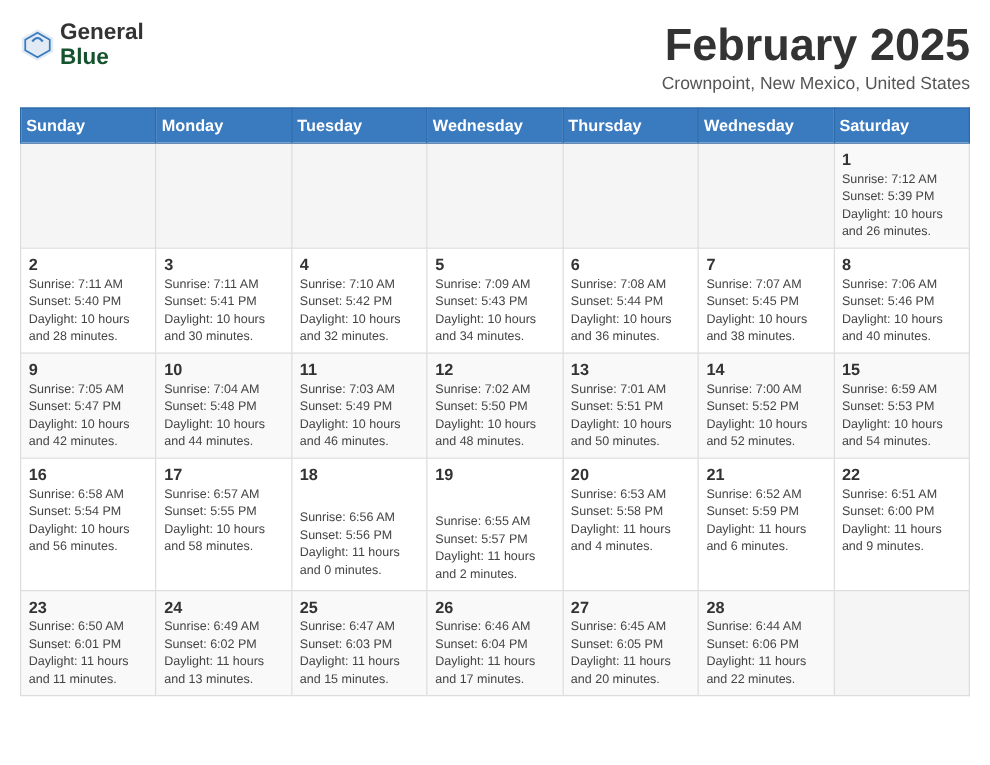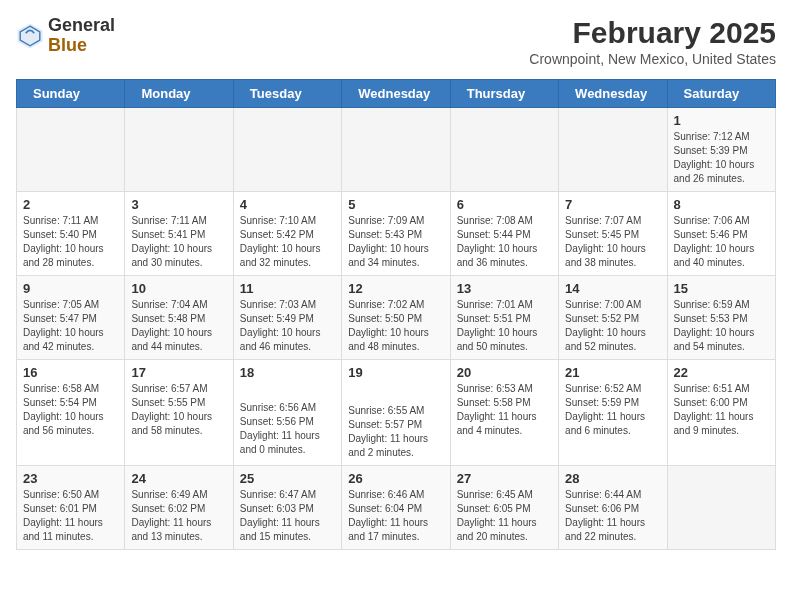--- a/index.html
+++ b/index.html
@@ -20,50 +20,50 @@
       display: flex;
       align-items: center;
       gap: 4px;
     }
     .logo-text {
       font-size: 18px;
       font-weight: bold;
       line-height: 1.1;
     }
     .logo-general { color: #333; margin-top: 24px; }
-    .logo-blue { color: #a16207; margin-top: 14px; }
+    .logo-blue { color: #14532d; margin-top: 14px; }
     .logo-icon {
       width: 28px;
       height: 28px;
     }
     .title-area {
       text-align: right;
     }
     .month-title {
-      font-size: 30px;
+      font-size: 36px;
       font-weight: bold;
       color: #333;
       line-height: 1.1;
     }
     .location {
       font-size: 14px;
       color: #555;
       margin-top: 2px;
     }
     .calendar {
       width: 100%;
       border-collapse: collapse;
       border: 1px solid #ccc;
     }
     .calendar th {
       background-color: #3a7abf;
       color: #fff;
       font-size: 13px;
       font-weight: bold;
-      padding: 6px 16px;
+      padding: 6px 4px;
       text-align: left;
       border: 1px solid #2e6aa8;
       margin-top: 30px;
     }
     .calendar td {
       vertical-align: top;
       padding: 5px 6px;
       border: 1px solid #ddd;
       width: calc(100% / 7);
       min-height: 80px;

